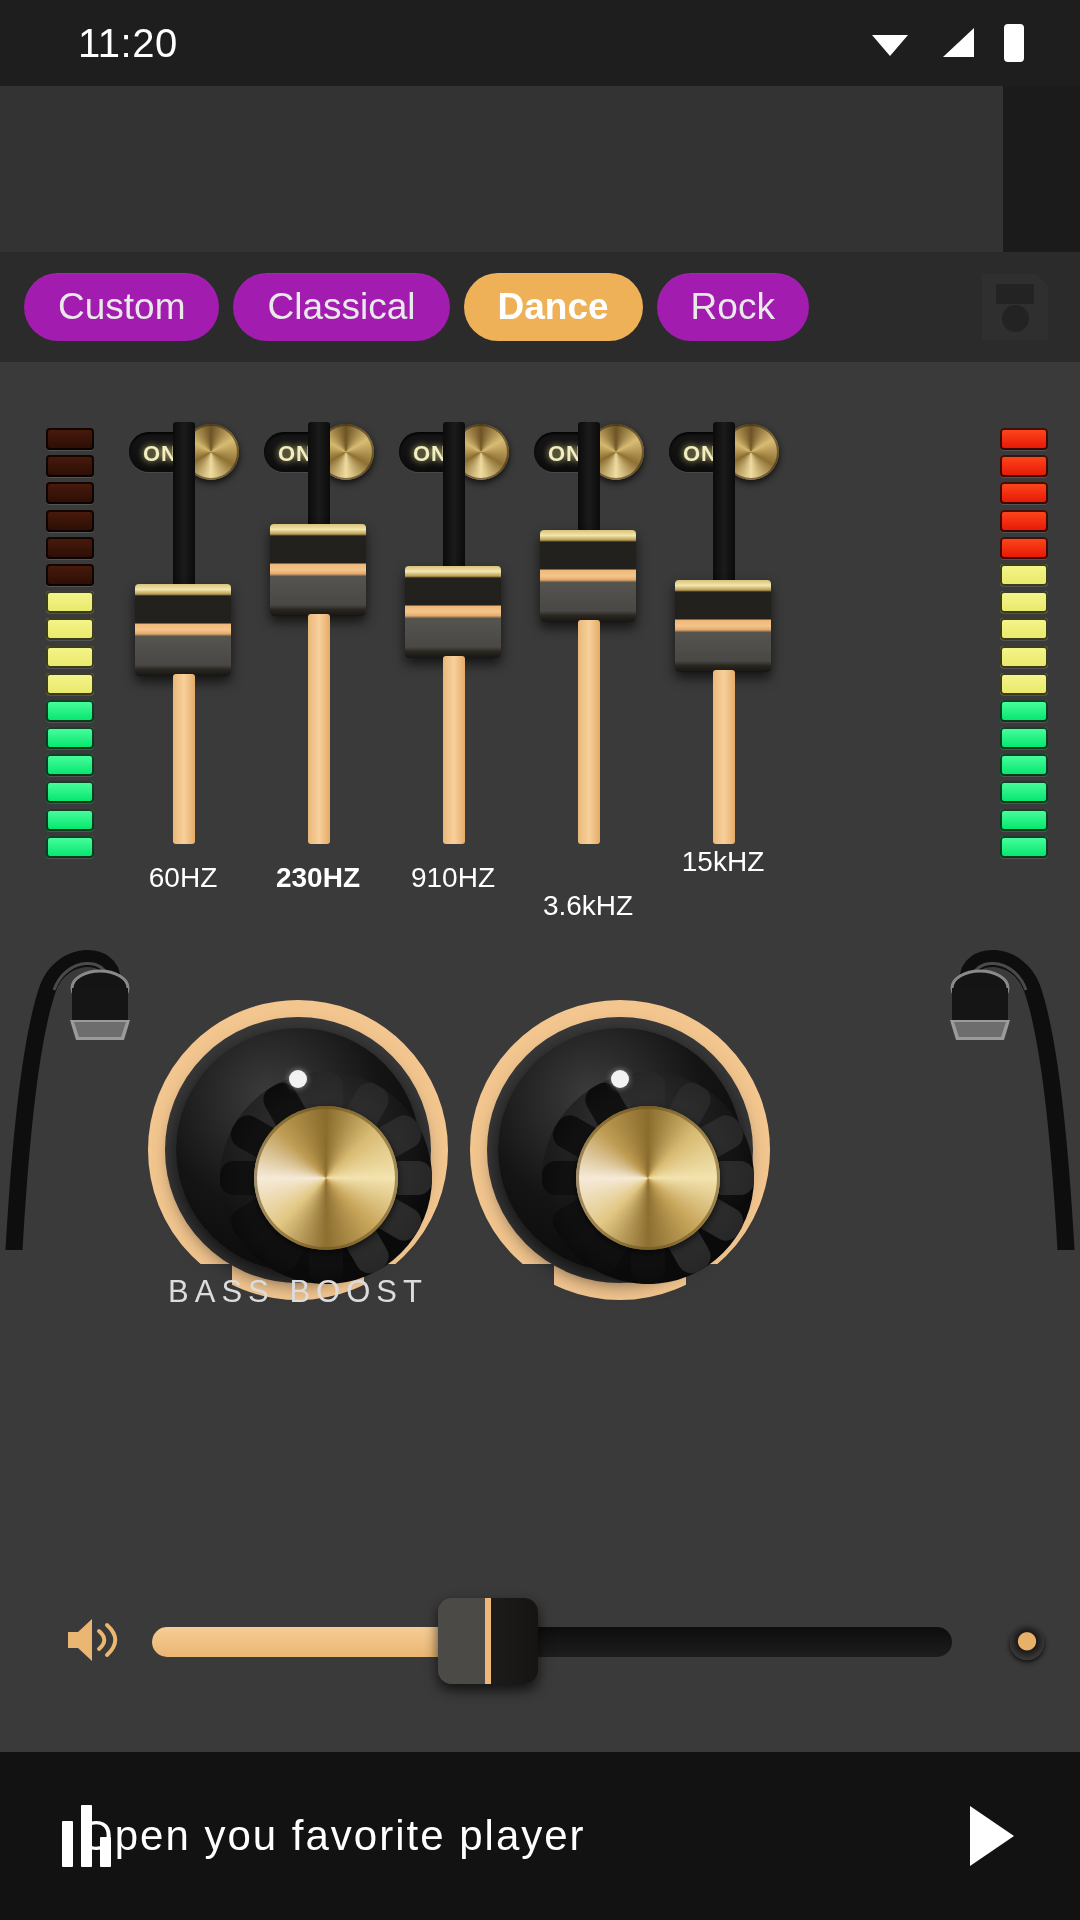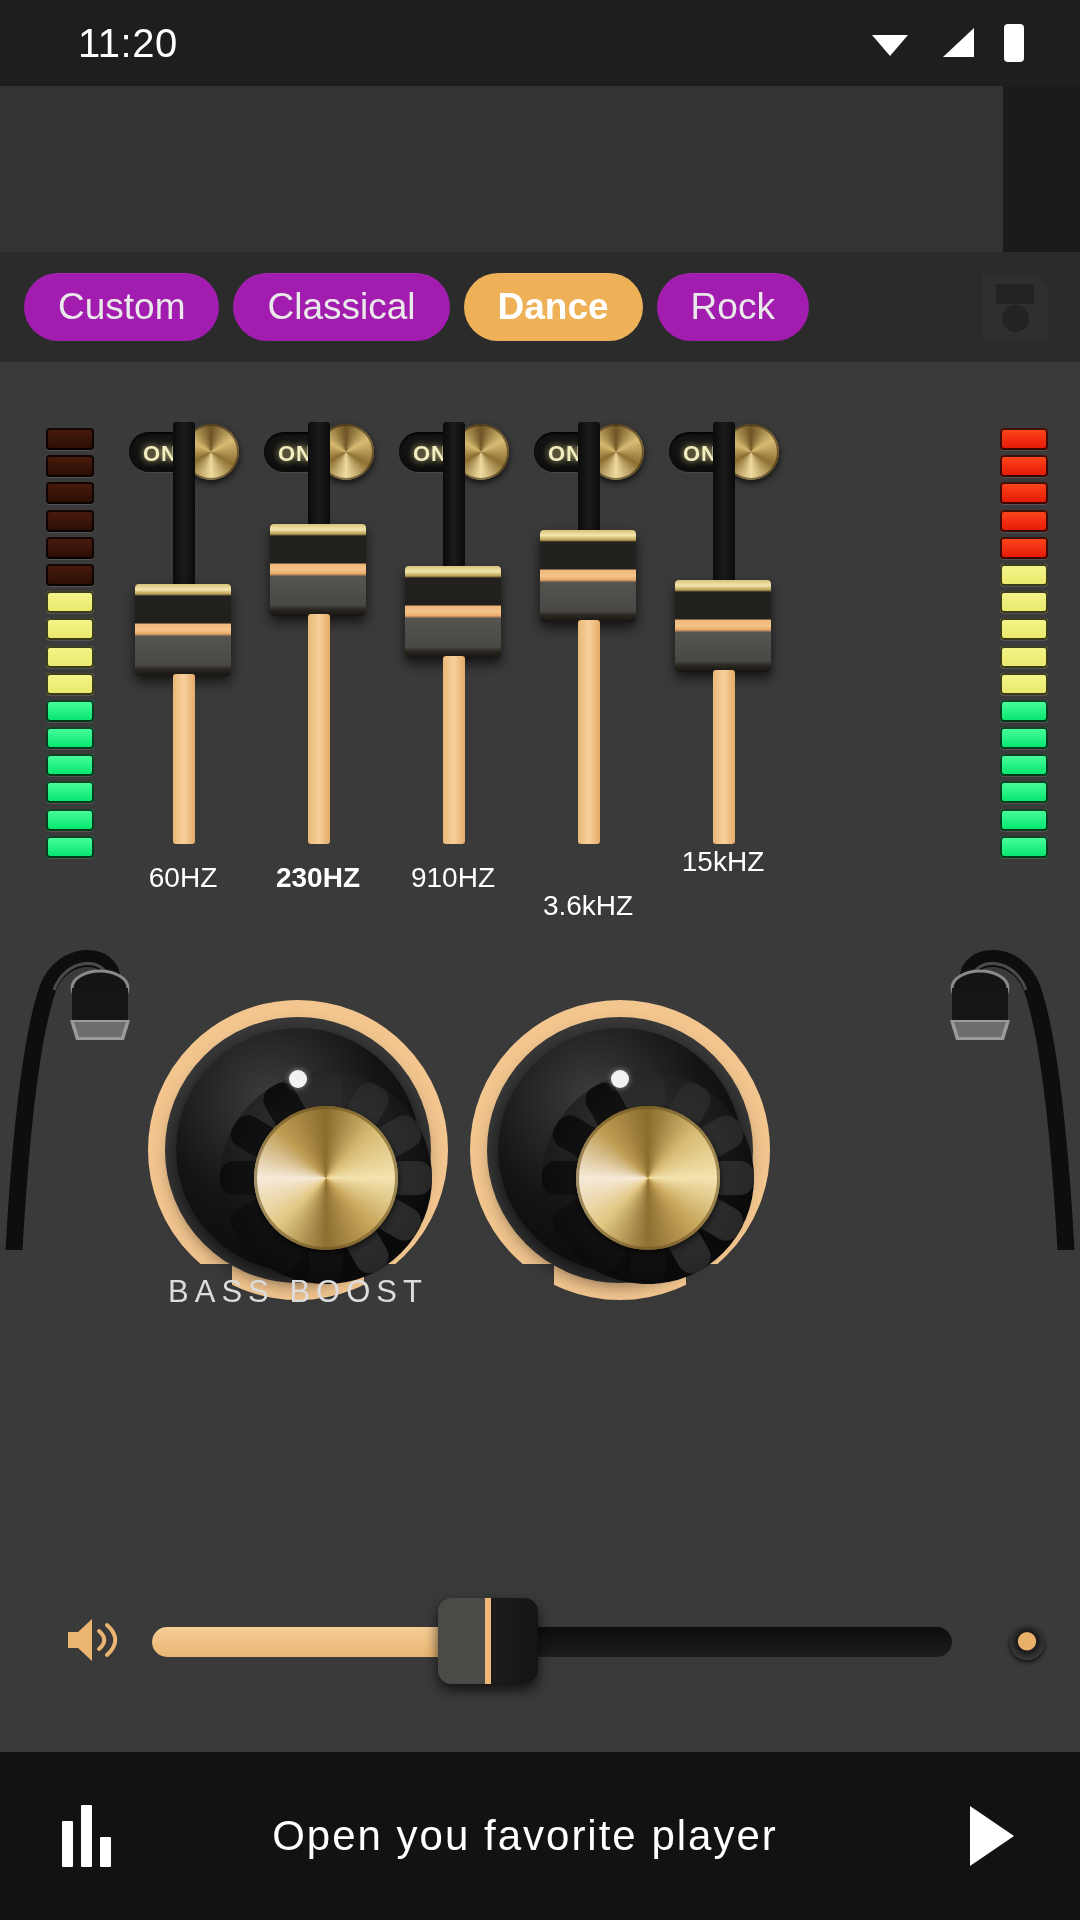--- a/index.html
+++ b/index.html
@@ -142,21 +142,21 @@
     border-radius:50%; background:radial-gradient(circle at 50% 45%, #e9b069 0%, #e9b069 34%,
       #1a1a1a 38%, #3d3d3d 75%, #1a1a1a 100%);
     box-shadow:0 2px 5px rgba(0,0,0,.8); }
 
   
   .bottombar { position:absolute; left:0; bottom:0; width:1080px; height:168px;
     background:#121212; display:flex; align-items:center; }
   .bb-icon { margin-left:62px; width:58px; height:62px; display:flex; align-items:flex-end;
     gap:8px; cursor:pointer; }
   .bb-icon i { display:block; width:11px; background:#ffffff; border-radius:1px; }
-  .bb-text { flex:1; text-align:center; color:#ffffff; font-size:42px; letter-spacing:2px;
+  .bb-text { flex:1; text-align:left; color:#ffffff; font-size:42px; letter-spacing:2px;
     margin-left:-40px; }
   .bb-play { margin-right:66px; width:0; height:0; cursor:pointer;
     border-left:44px solid #ffffff; border-top:30px solid transparent;
     border-bottom:30px solid transparent; }
 </style>
 </head>
 <body>
 
 <div id="app">
 

